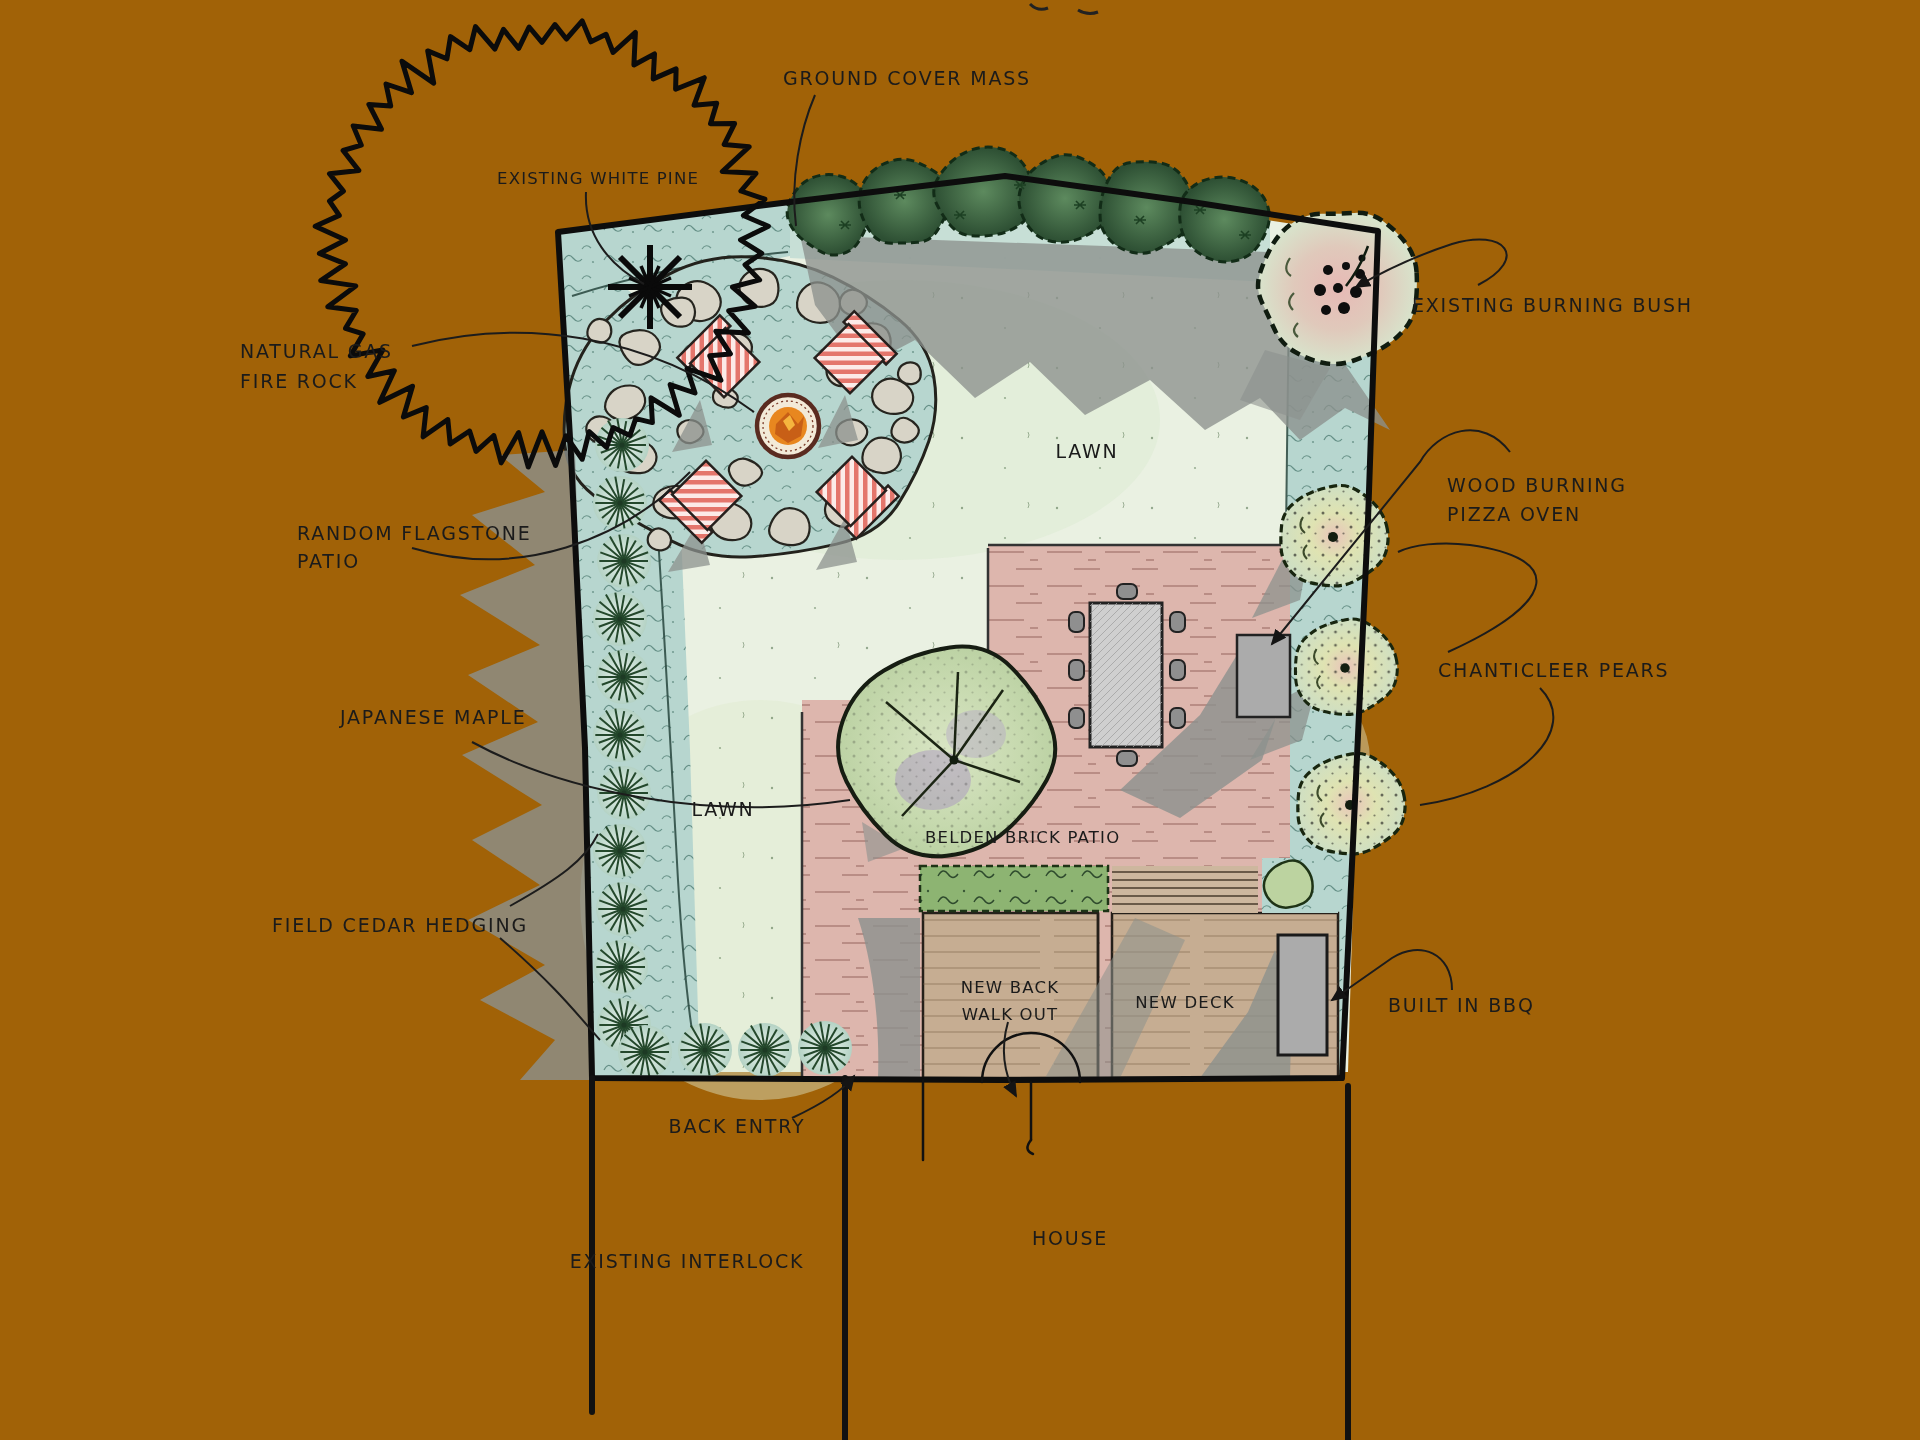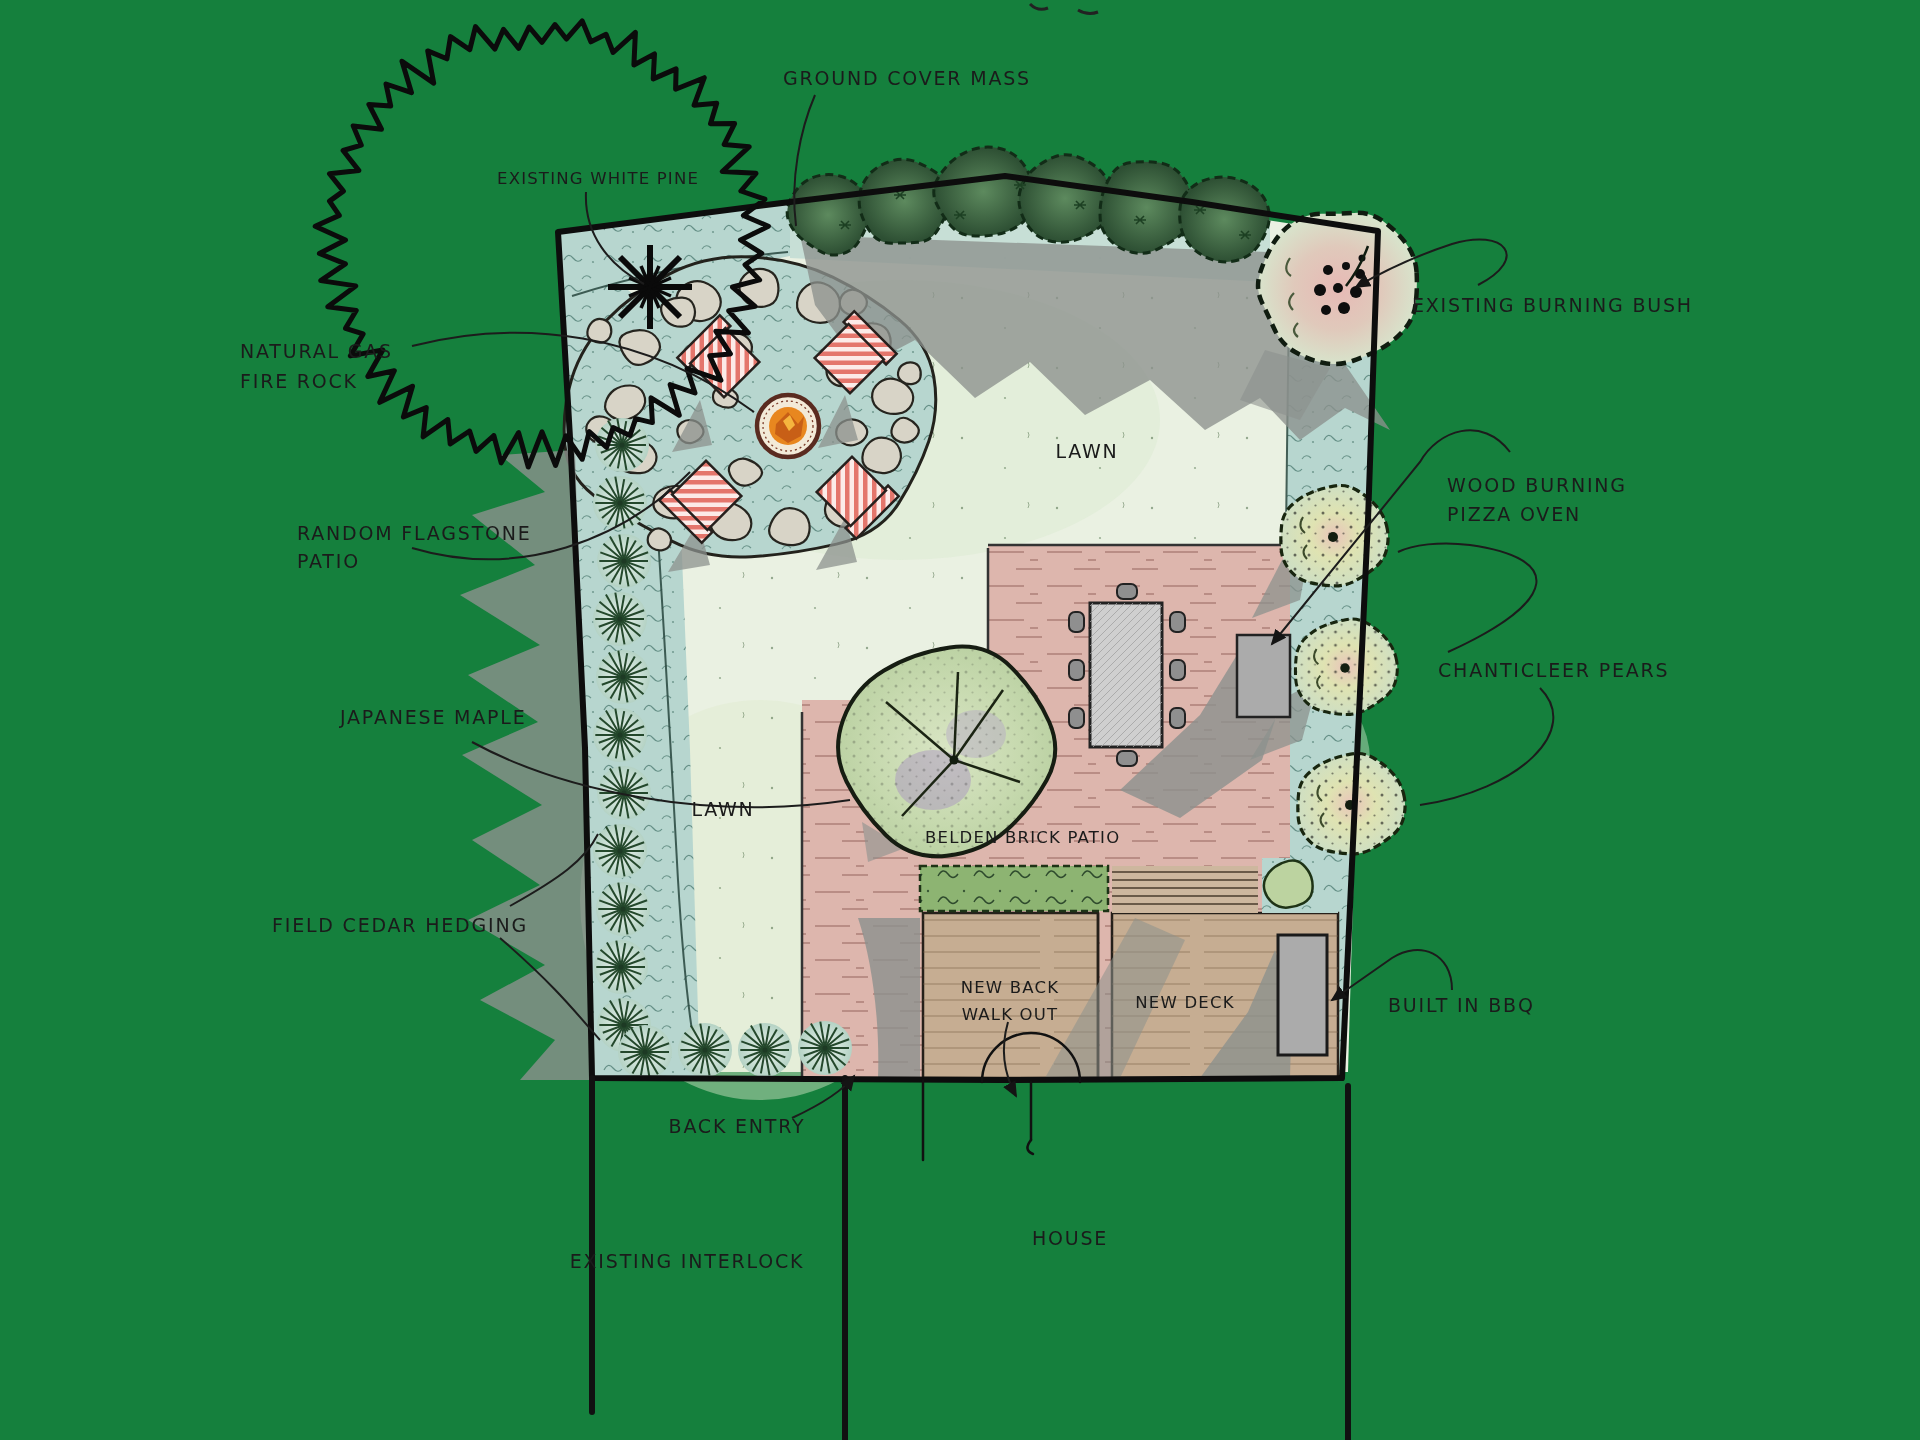--- a/index.html
+++ b/index.html
@@ -1,16 +1,16 @@
 <!DOCTYPE html>
 <html><head>
 <meta charset="utf-8">
 <style>
   html,body{margin:0;padding:0;background:#ffffff;}
-  #stage{width:1920px;height:1440px;position:relative;background:#15803d;overflow:hidden;}
+  #stage{width:1920px;height:1440px;position:relative;background:#a16207;overflow:hidden;}
   .lbl{font-family:"DejaVu Sans",sans-serif;font-size:19px;fill:#1b1b1b;letter-spacing:1.8px;}
   .lbl-sm{font-size:16.5px;letter-spacing:1.2px;}
   .leader{fill:none;stroke:#1c1c1c;stroke-width:2;}
   .shadow{fill:#8c918d;}
   svg text{user-select:none;}
 </style>
 </head>
 <body>
 
 <div id="stage">

